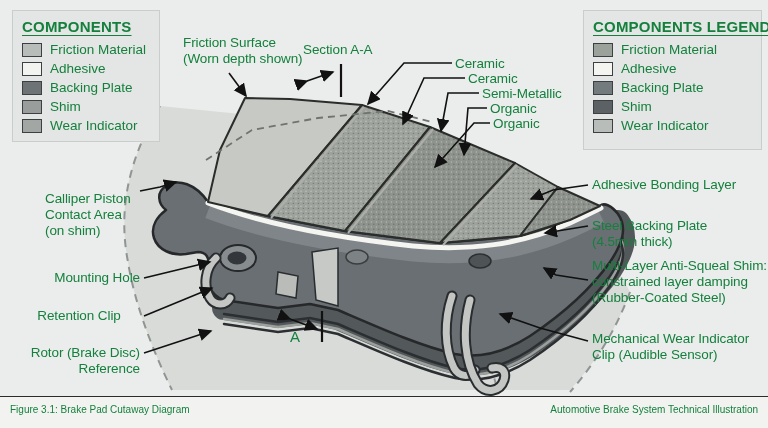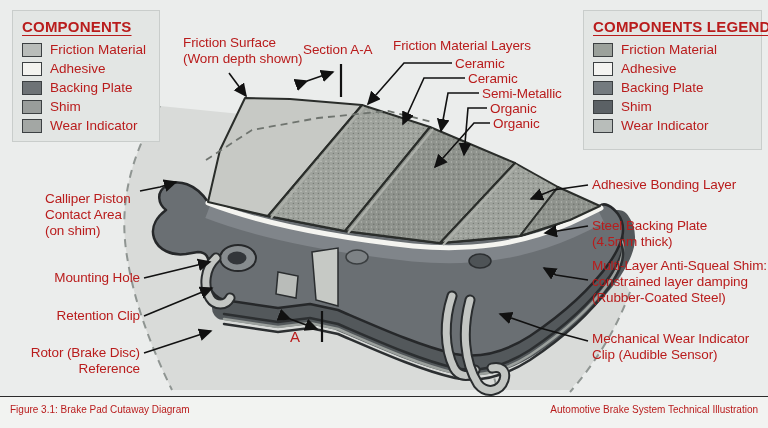--- a/index.html
+++ b/index.html
@@ -1,19 +1,19 @@
 <!DOCTYPE html>
 <html><head>
 <meta charset="utf-8">
 <style>
   html,body{margin:0;padding:0;}
   #stage{
     position:relative;width:768px;height:428px;overflow:hidden;
     background:#ebedec;
-    font-family:"Liberation Sans", sans-serif;color:#b91c1c;
+    font-family:"Liberation Sans", sans-serif;color:#15803d;
   }
   .panel{
     position:absolute;background:#e3e6e4;border:1px solid #c9cdcb;
     padding:7px 9px 6px 9px;box-sizing:border-box;
   }
   .panel-title{
     font-size:15px;font-weight:bold;letter-spacing:.2px;
     text-decoration:underline;text-underline-offset:3px;
     margin-bottom:5px;white-space:nowrap;
   }
@@ -193,41 +193,40 @@
     </div>
     <div class="legend-row">
       <span class="swatch" style="background-color: rgb(184, 189, 186);"></span>
       <span class="legend-label">Wear Indicator</span>
     </div>
   </div>
 
   <div class="lbl" style="left:183px;top:35px;width:150px;">Friction Surface
 (Worn depth shown)</div>
   <div class="lbl" style="left:303px;top:42px;">Section A-A</div>
-  <div class="lbl" style="left:393px;top:38px;">Friction Material Layers</div>
   <div class="lbl" style="left:455px;top:56px;">Ceramic</div>
   <div class="lbl" style="left:468px;top:71px;">Ceramic</div>
   <div class="lbl" style="left:482px;top:86px;">Semi-Metallic</div>
   <div class="lbl" style="left:490px;top:101px;">Organic</div>
   <div class="lbl" style="left:493px;top:116px;">Organic</div>
 
   <div class="lbl" style="left:592px;top:177px;width:172px;">Adhesive Bonding Layer</div>
   <div class="lbl" style="left:592px;top:218px;width:172px;">Steel Backing Plate
 (4.5mm thick)</div>
   <div class="lbl" style="left:592px;top:258px;width:176px;">Multi-Layer Anti-Squeal Shim:
 constrained layer damping
 (Rubber-Coated Steel)</div>
   <div class="lbl" style="left:592px;top:331px;width:176px;">Mechanical Wear Indicator
 Clip (Audible Sensor)</div>
 
   <div class="lbl" style="left:45px;top:183px;width:120px;margin-top:8px;">Calliper Piston
 Contact Area
 (on shim)</div>
   <div class="lbl right" style="left:30px;top:270px;width:110px;">Mounting Hole</div>
-  <div class="lbl right" style="left:30px;top:308px;width:110px;">Retention Clip</div>
+  <div class="lbl right" style="left:24px;top:308px;width:110px;text-align:center;">Retention Clip</div>
   <div class="lbl right" style="left:18px;top:345px;width:122px;">Rotor (Brake Disc)
 Reference</div>
   <div class="lbl amark" style="left:290px;top:329px;">A</div>
 
   <div id="footer-line"></div>
   <div id="footer-strip"></div>
   <div id="caption-left" class="caption">Figure 3.1: Brake Pad Cutaway Diagram</div>
   <div id="caption-right" class="caption">Automotive Brake System Technical Illustration</div>
 
 </div>

